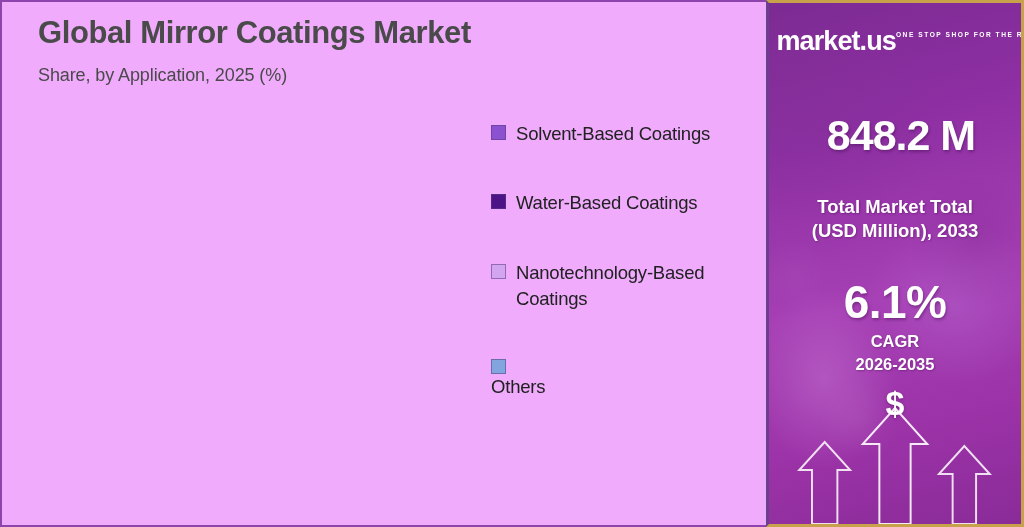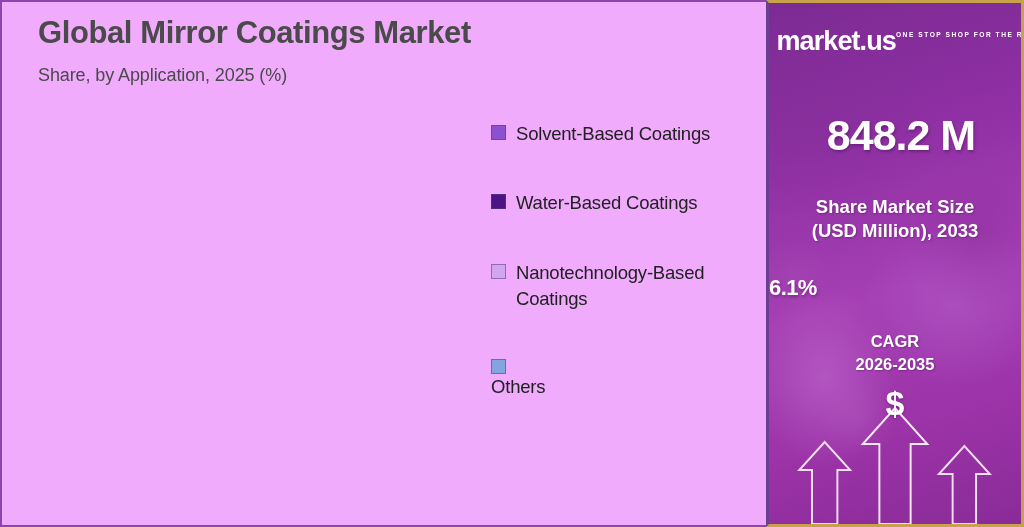--- a/index.html
+++ b/index.html
@@ -76,22 +76,22 @@
     position:absolute; left:12px; right:0; top:108px; text-align:center;
     font-size:43px; font-weight:bold; color:#ffffff; letter-spacing:-1px;
     text-shadow:1px 2px 3px rgba(60,10,70,0.40);
   }
   .stat-caption {
     position:absolute; left:0; right:0; top:192px; text-align:center;
     font-size:18.5px; font-weight:bold; color:#ffffff; line-height:1.32;
     text-shadow:1px 1px 2px rgba(60,10,70,0.35);
   }
   .stat-cagr {
-    position:absolute; left:0; right:0; top:272px; 
-    font-size:22px; font-weight:bold; color:#ffffff; letter-spacing:-0.6px;
+    position:absolute; left:0; right:0; top:272px; text-align:center;
+    font-size:46px; font-weight:bold; color:#ffffff; letter-spacing:-0.6px;
     text-shadow:1px 2px 3px rgba(60,10,70,0.40);
   }
   .stat-cagr-label {
     position:absolute; left:0; right:0; top:327px; text-align:center;
     font-size:16.5px; font-weight:bold; color:#ffffff; line-height:1.42;
     text-shadow:1px 1px 2px rgba(60,10,70,0.35);
   }
 
   .arrows-area { position:absolute; left:0; right:0; bottom:0; height:150px; }
   .arrows-svg { position:absolute; left:0; bottom:0; width:100%; height:150px; }
@@ -147,21 +147,21 @@
       </svg>
       <span class="logo-text-block">
         <span class="logo-word">market.us</span>
         <span class="logo-tag">ONE STOP SHOP FOR THE REPORTS</span>
       </span>
     </div>
 
     <div class="stat-big">848.2 M</div>
 
     <div class="stat-caption">
-      <span>Share Market Size</span><br>
+      <span>Total Market Total</span><br>
       <span>(USD Million), 2033</span>
     </div>
 
     <div class="stat-cagr">6.1%</div>
 
     <div class="stat-cagr-label">
       <span>CAGR</span><br>
       <span>2026-2035</span>
     </div>
 

